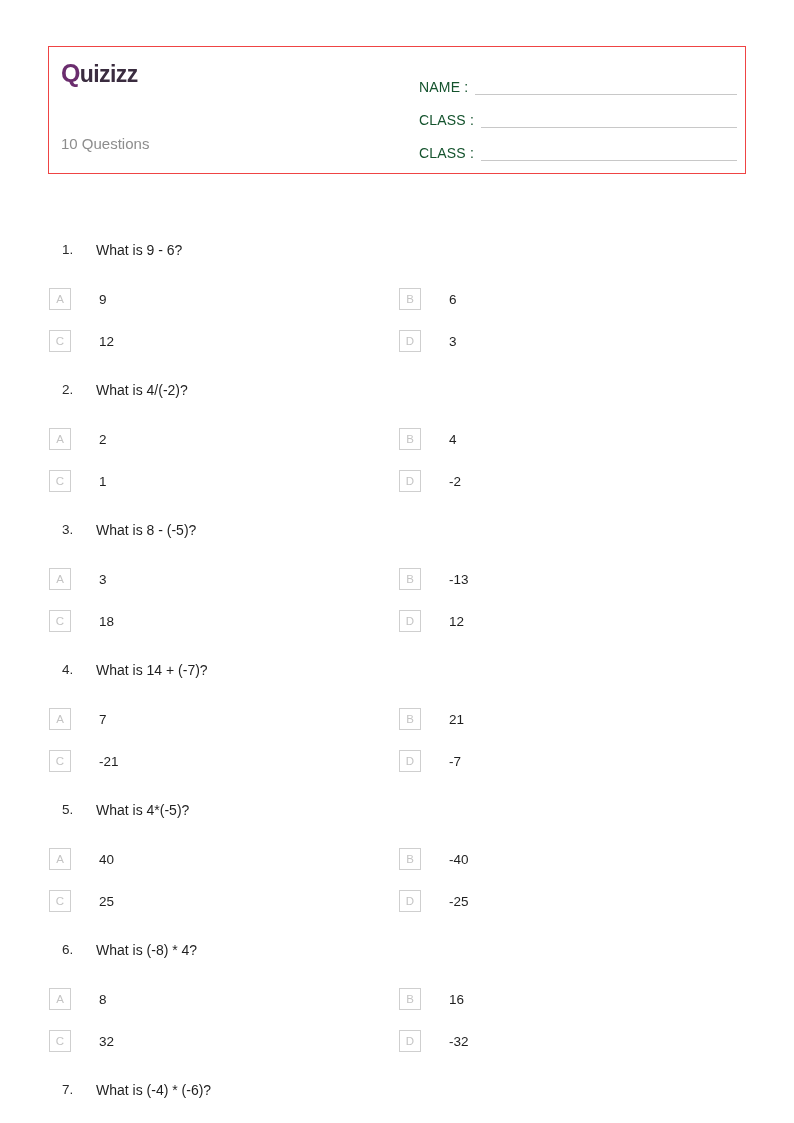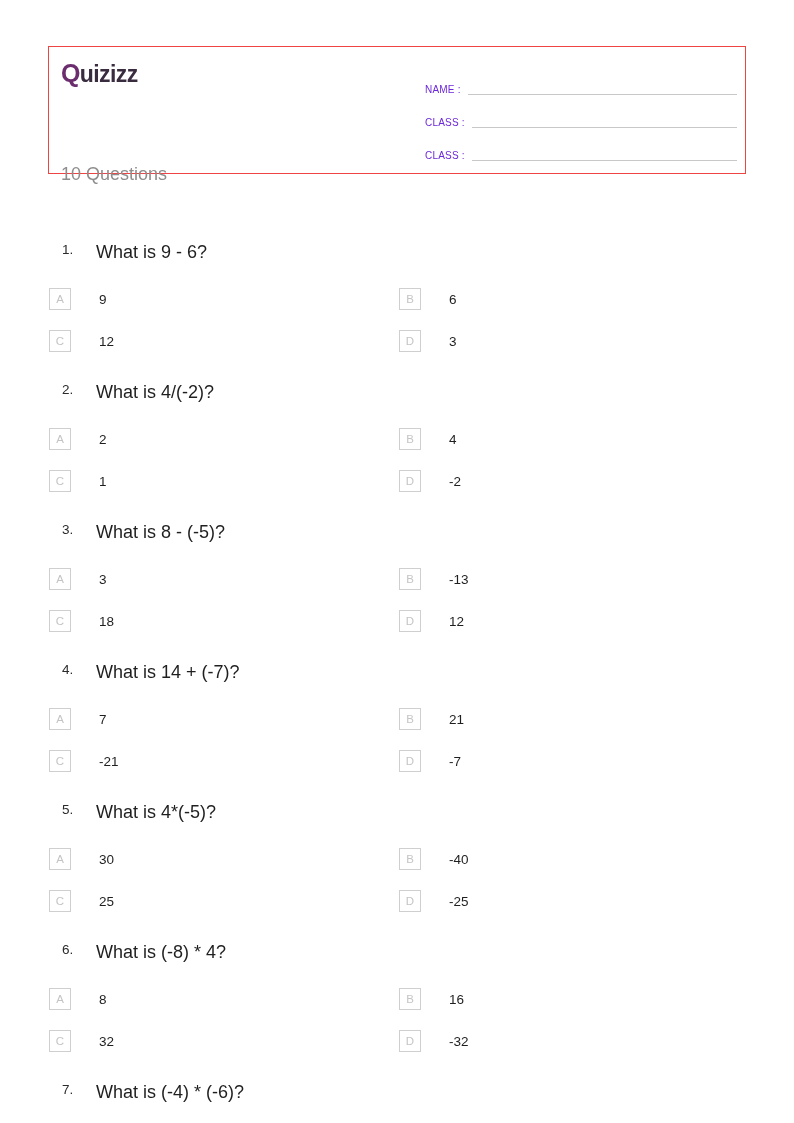--- a/index.html
+++ b/index.html
@@ -59,45 +59,44 @@
     left: 0px;
     top: 79px;
     font-size: 14.5px;
     color: #2d2d2d;
     line-height: 1.3;
     white-space: nowrap;
   }
   .quiz-subtitle {
     position: absolute;
     left: 0px;
-    top: 116px;
-    font-size: 18px;
+    top: 87px;
+    font-size: 15px;
     color: #8d8d8d;
     line-height: 1.3;
     white-space: nowrap;
   }
 
   .header-right {
     position: absolute;
     left: 370px;
     top: 18px;
     width: 318px;
   }
   .field-row {
     display: flex;
     align-items: flex-end;
     height: 33px;
   }
   .field-label {
-    font-size: 10px;
-    color: #6d28d9;
+    font-size: 14px;
+    color: #14532d;
     white-space: nowrap;
     padding-bottom: 3px;
     letter-spacing: 0.2px;
-    margin-left: 6px;
   }
   .field-line {
     flex: 1;
     border-bottom: 1px solid #c8c8c8;
     height: 1px;
     margin-left: 7px;
     margin-bottom: 3px;
   }
 
   
@@ -121,21 +120,21 @@
     top: 4px;
     width: 28px;
     text-align: left;
     font-size: 13.5px;
     color: #2b2b2b;
   }
   .q-text {
     position: absolute;
     left: 96px;
     top: 4px;
-    font-size: 18px;
+    font-size: 14px;
     color: #1f1f1f;
     white-space: nowrap;
     text-align: right;
   }
 
   .options {
     position: relative;
     margin-top: 16px;
     height: 86px;
   }
@@ -297,21 +296,21 @@
       </div>
     </div>
     <div class="question-block">
       <div class="q-head">
         <div class="q-num">5.</div>
         <div class="q-text">What is 4*(-5)?</div>
       </div>
       <div class="options">
         <div class="option col-a row-1">
           <span class="opt-letter">A</span>
-          <span class="opt-text">30</span>
+          <span class="opt-text">40</span>
         </div>
         <div class="option col-b row-1">
           <span class="opt-letter">B</span>
           <span class="opt-text">-40</span>
         </div>
         <div class="option col-a row-2">
           <span class="opt-letter">C</span>
           <span class="opt-text">25</span>
         </div>
         <div class="option col-b row-2">

